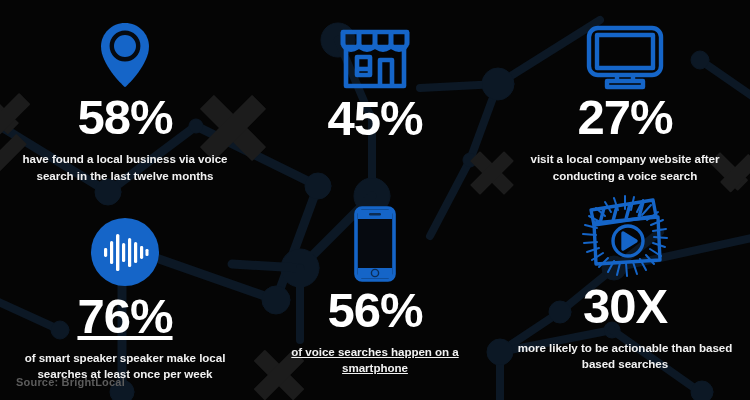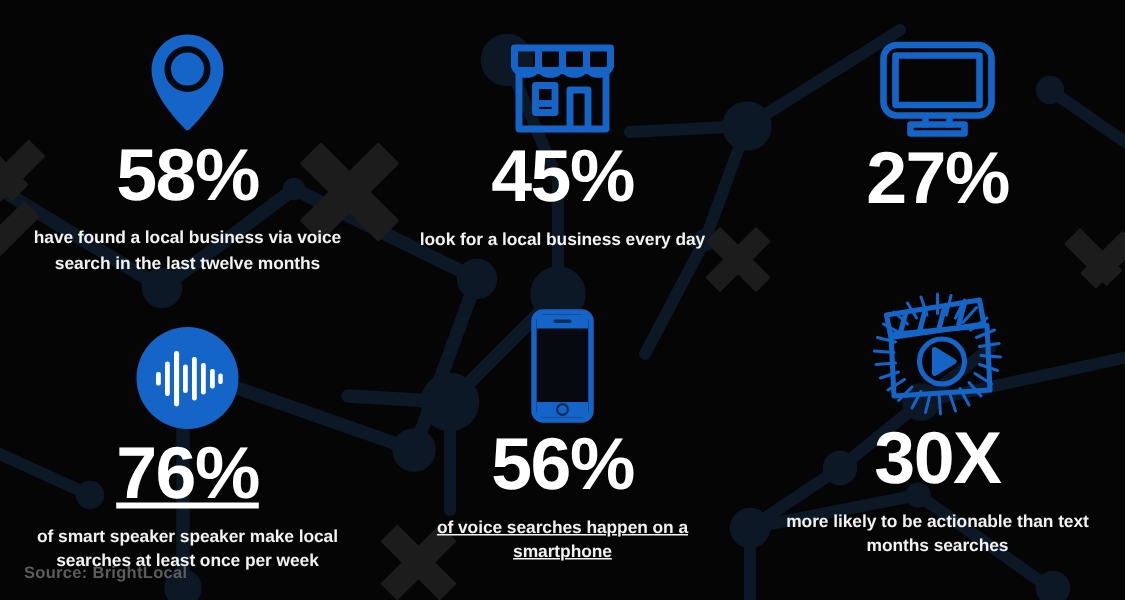--- a/index.html
+++ b/index.html
@@ -201,35 +201,35 @@
             <path d="M21 10v11c0 3.6 3.6 6.6 8 6.6s8-3 8-6.6V10"></path>
             <path d="M37 10v11c0 3.6 3.6 6.6 8 6.6s8-3 8-6.6V10"></path>
             <path d="M53 10v11c0 3.6 3.6 6.6 8 6.6s8-3 8-6.6V10"></path>
             <rect x="19" y="35" width="13" height="18"></rect>
             <path d="M19 47h13"></path>
             <path d="M42 64V38h12v26"></path>
           </g>
         </svg>
       </div>
       <p class="stat-value">45%</p>
-      <p class="stat-label">look for a local business every day</p>
     </div>
 
     <div class="cell c3">
       <div class="icon-wrap">
         <svg width="80" height="66" viewBox="0 0 80 66">
           <g fill="none" stroke="#1565c8" stroke-width="4.4" stroke-linejoin="round">
             <rect x="4" y="4" width="72" height="47" rx="9"></rect>
             <rect x="12" y="11" width="56" height="33"></rect>
             <path d="M32 51v8M48 51v8"></path>
             <rect x="22" y="57" width="36" height="6"></rect>
           </g>
         </svg>
       </div>
       <p class="stat-value">27%</p>
+      <p class="stat-label">visit a local company website after conducting a voice search</p>
     </div>
 
     <div class="cell c4">
       <div class="icon-wrap">
         <svg width="72" height="72" viewBox="0 0 72 72">
           <circle cx="36" cy="36" r="34" fill="#1565c8"></circle>
           <g fill="#ffffff">
             <rect x="15" y="32" width="3.2" height="9" rx="1.4"></rect>
             <rect x="21" y="25" width="3.2" height="23" rx="1.5"></rect>
             <rect x="27" y="18" width="3.4" height="37" rx="1.6"></rect>
@@ -295,19 +295,19 @@
           <g fill="none" stroke="#1565c8" stroke-width="3.4" stroke-linejoin="round">
             <path d="M21 31 L85 25 L87 68 L23 72 Z"></path>
             <path d="M18 18 L80 8 L83 24 L21 33 Z"></path>
             <path d="M31 16 L27 31 M44 14 L40 29 M57 12 L53 27 M70 10 L66 25"></path>
             <circle cx="55" cy="49" r="15"></circle>
             <path d="M50 41 L63 49 L50 57 Z" fill="#1565c8" stroke-linejoin="round"></path>
           </g>
         </svg>
       </div>
       <p class="stat-value">30X</p>
-      <p class="stat-label">more likely to be actionable than text months searches</p>
+      <p class="stat-label">more likely to be actionable than based based searches</p>
     </div>
 
   </div>
 
   <div class="source">Source: BrightLocal</div>
 </div>
 
 </body></html>

